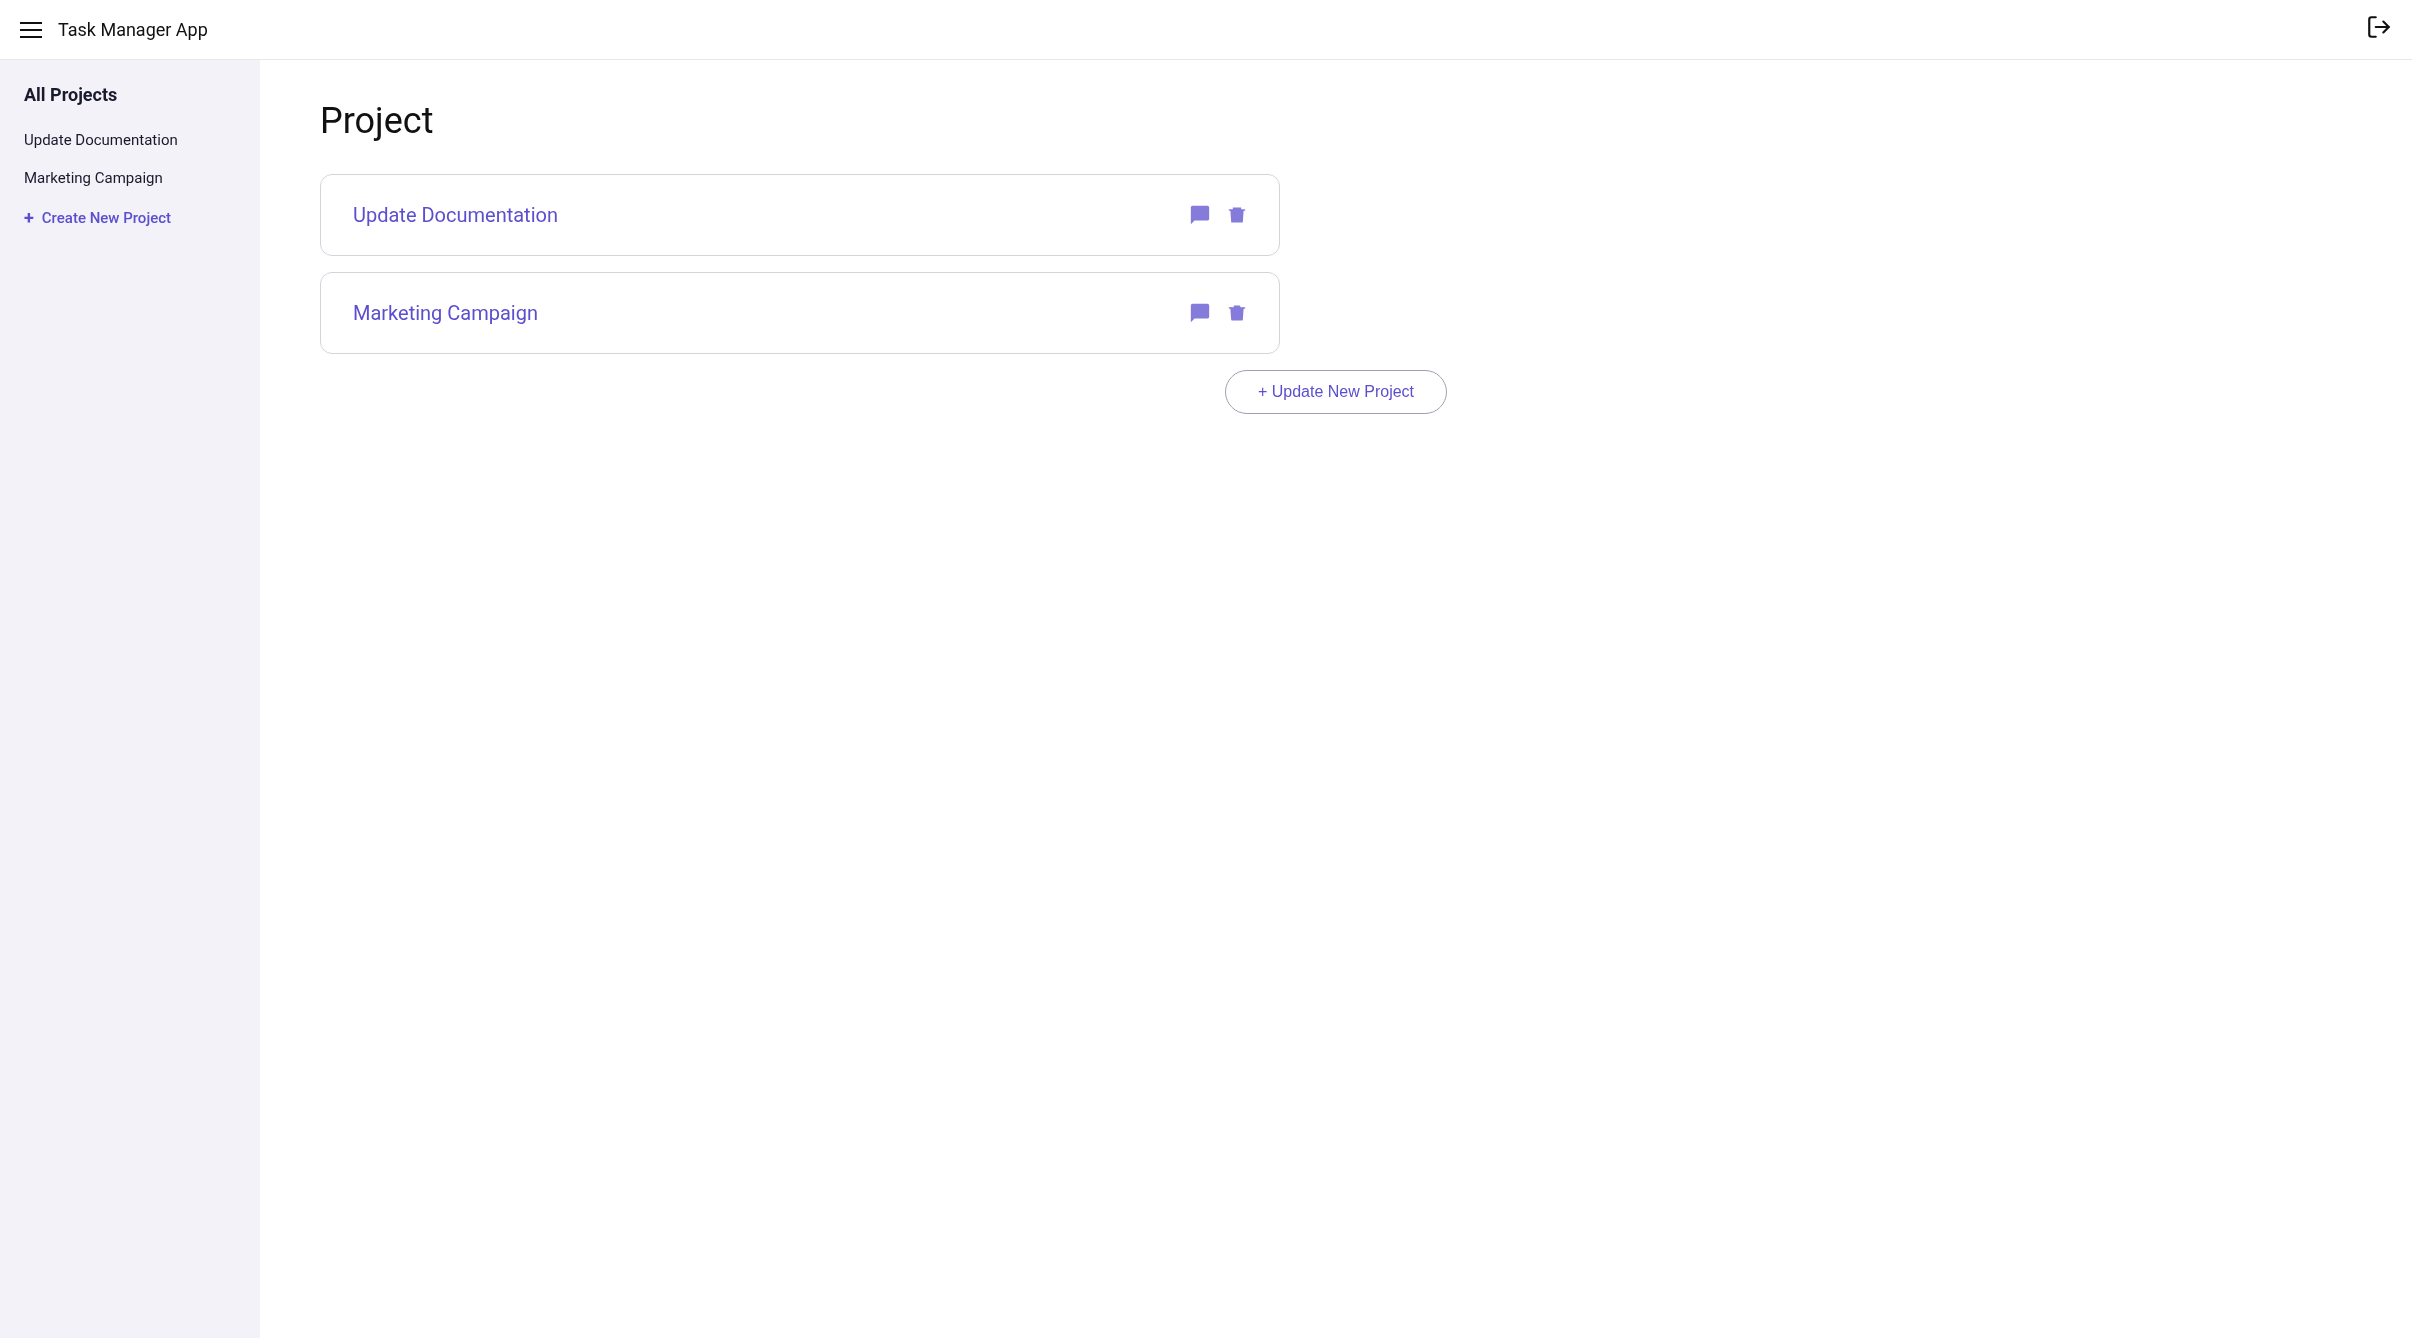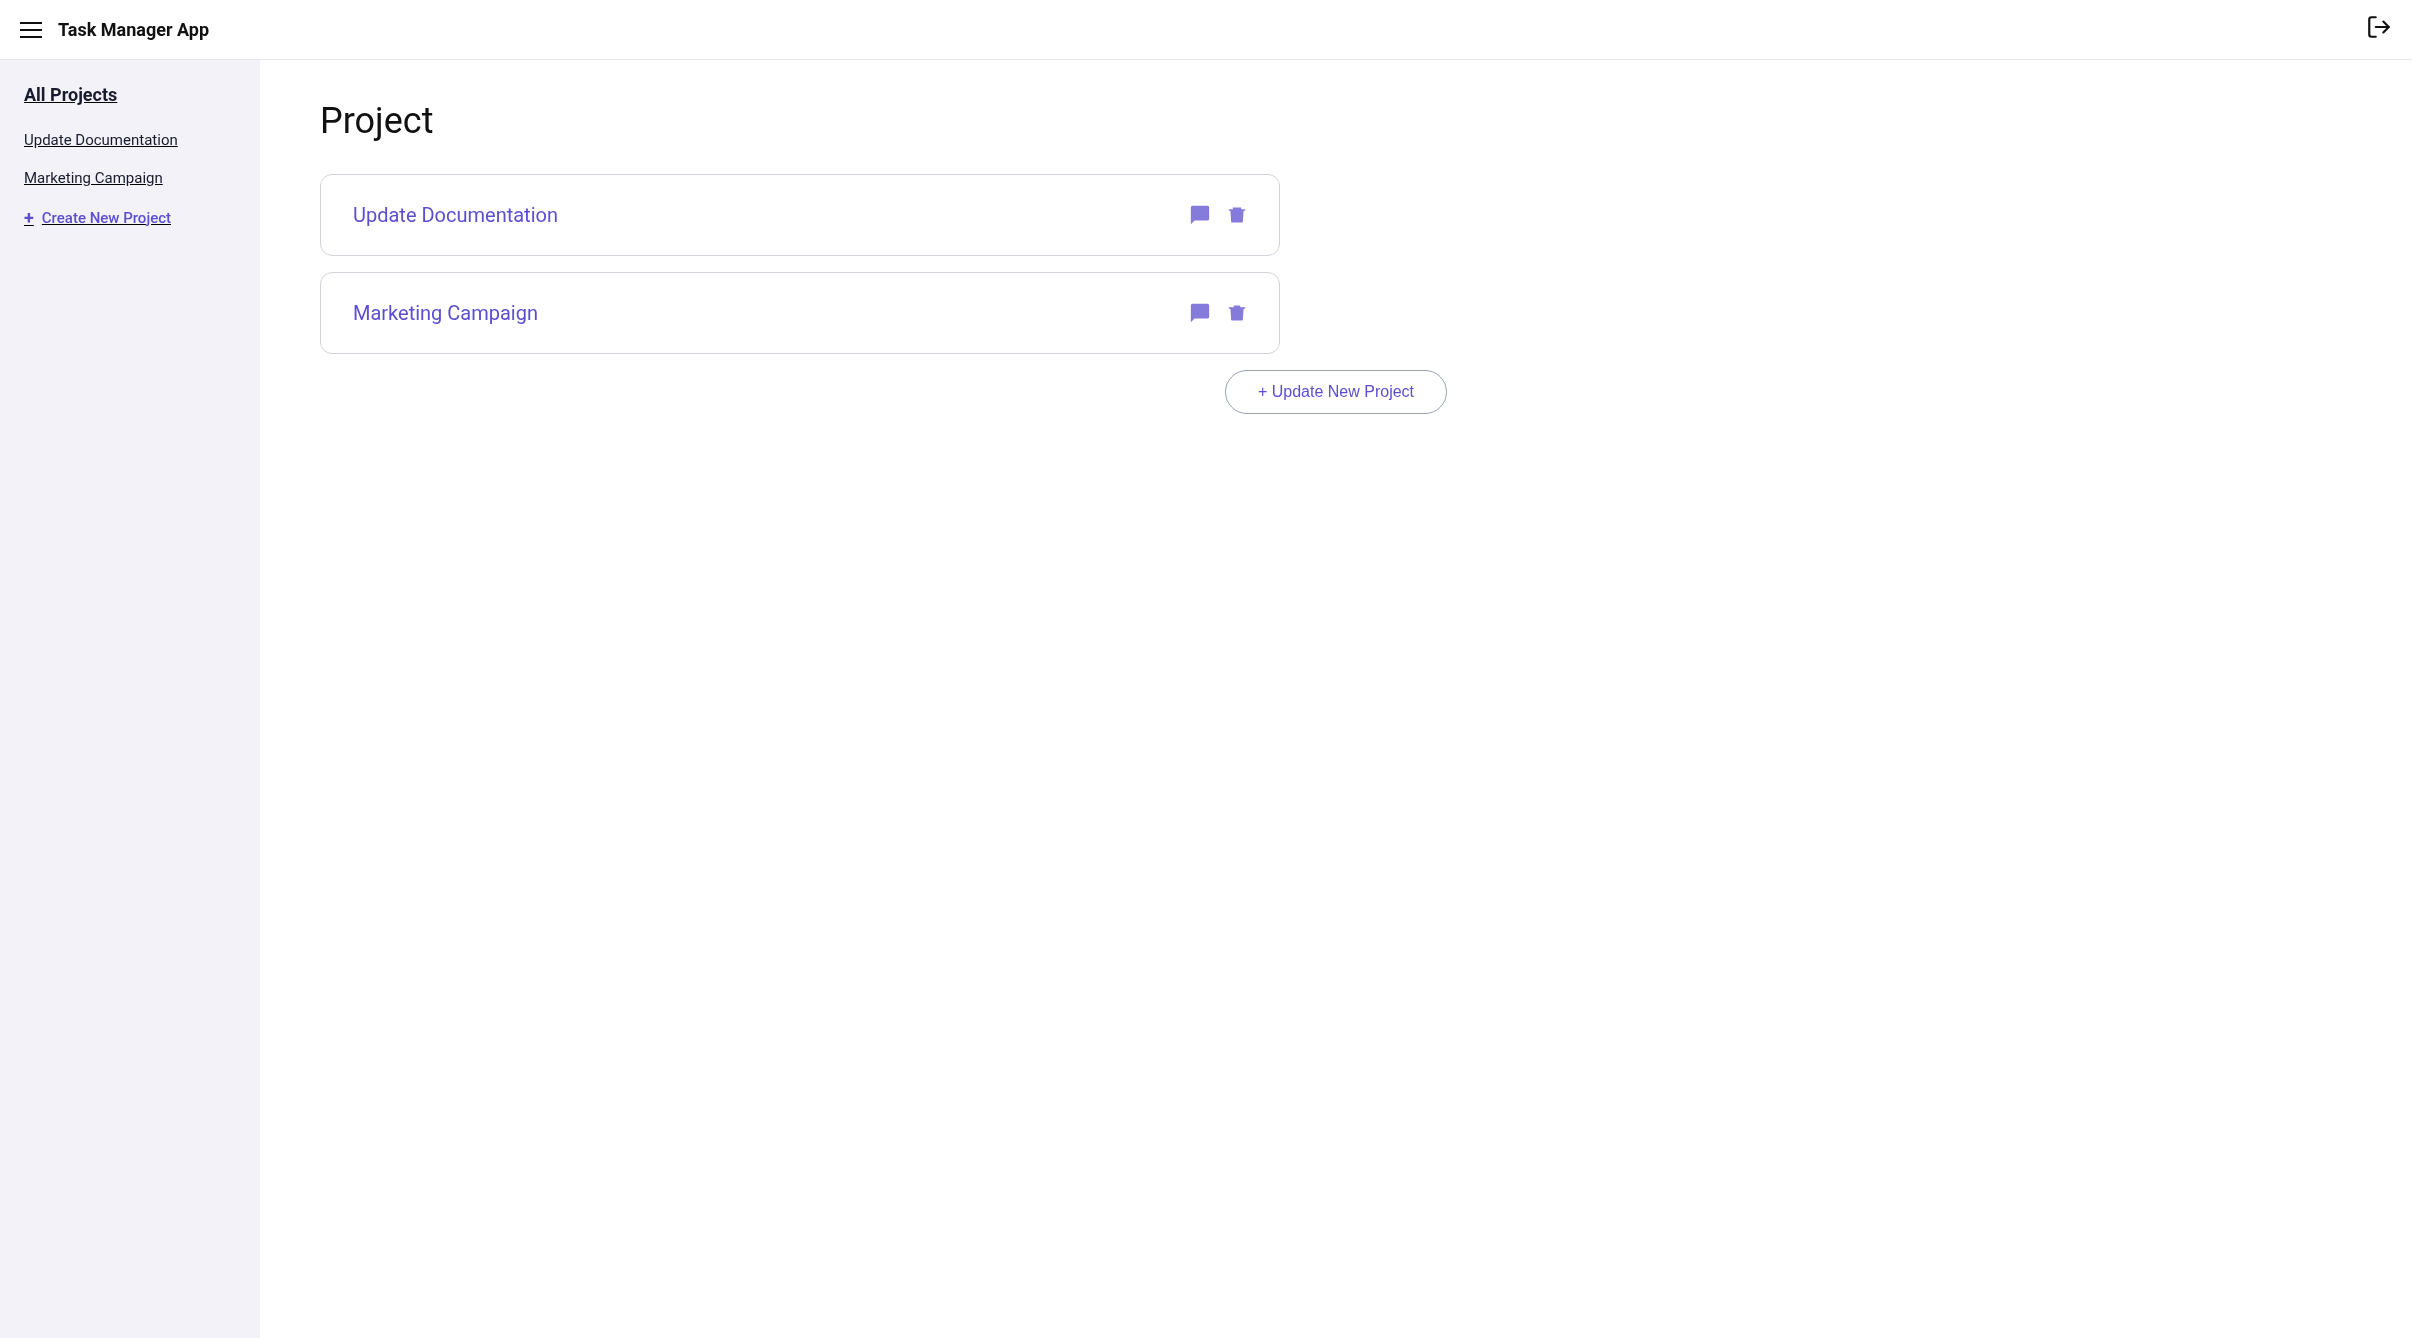--- a/index.html
+++ b/index.html
@@ -41,21 +41,21 @@
 
     .hamburger-icon span {
       display: block;
       width: 22px;
       height: 2px;
       background: #111;
     }
 
     .app-title {
       font-size: 18px;
-      font-weight: 700;
+      font-weight: 400;
       color: #111;
     }
 
     .logout-icon {
       cursor: pointer;
       font-size: 22px;
       color: #111;
     }
 
     
@@ -65,21 +65,20 @@
       overflow: hidden;
     }
 
     
     .sidebar {
       width: 260px;
       background: #f3f2f8;
       padding: 24px 0;
       flex-shrink: 0;
       overflow-y: auto;
-      text-decoration: underline;
     }
 
     .sidebar-heading {
       font-size: 18px;
       font-weight: 700;
       color: #1a1a2e;
       padding: 0 24px 16px;
     }
 
     .sidebar-item {

